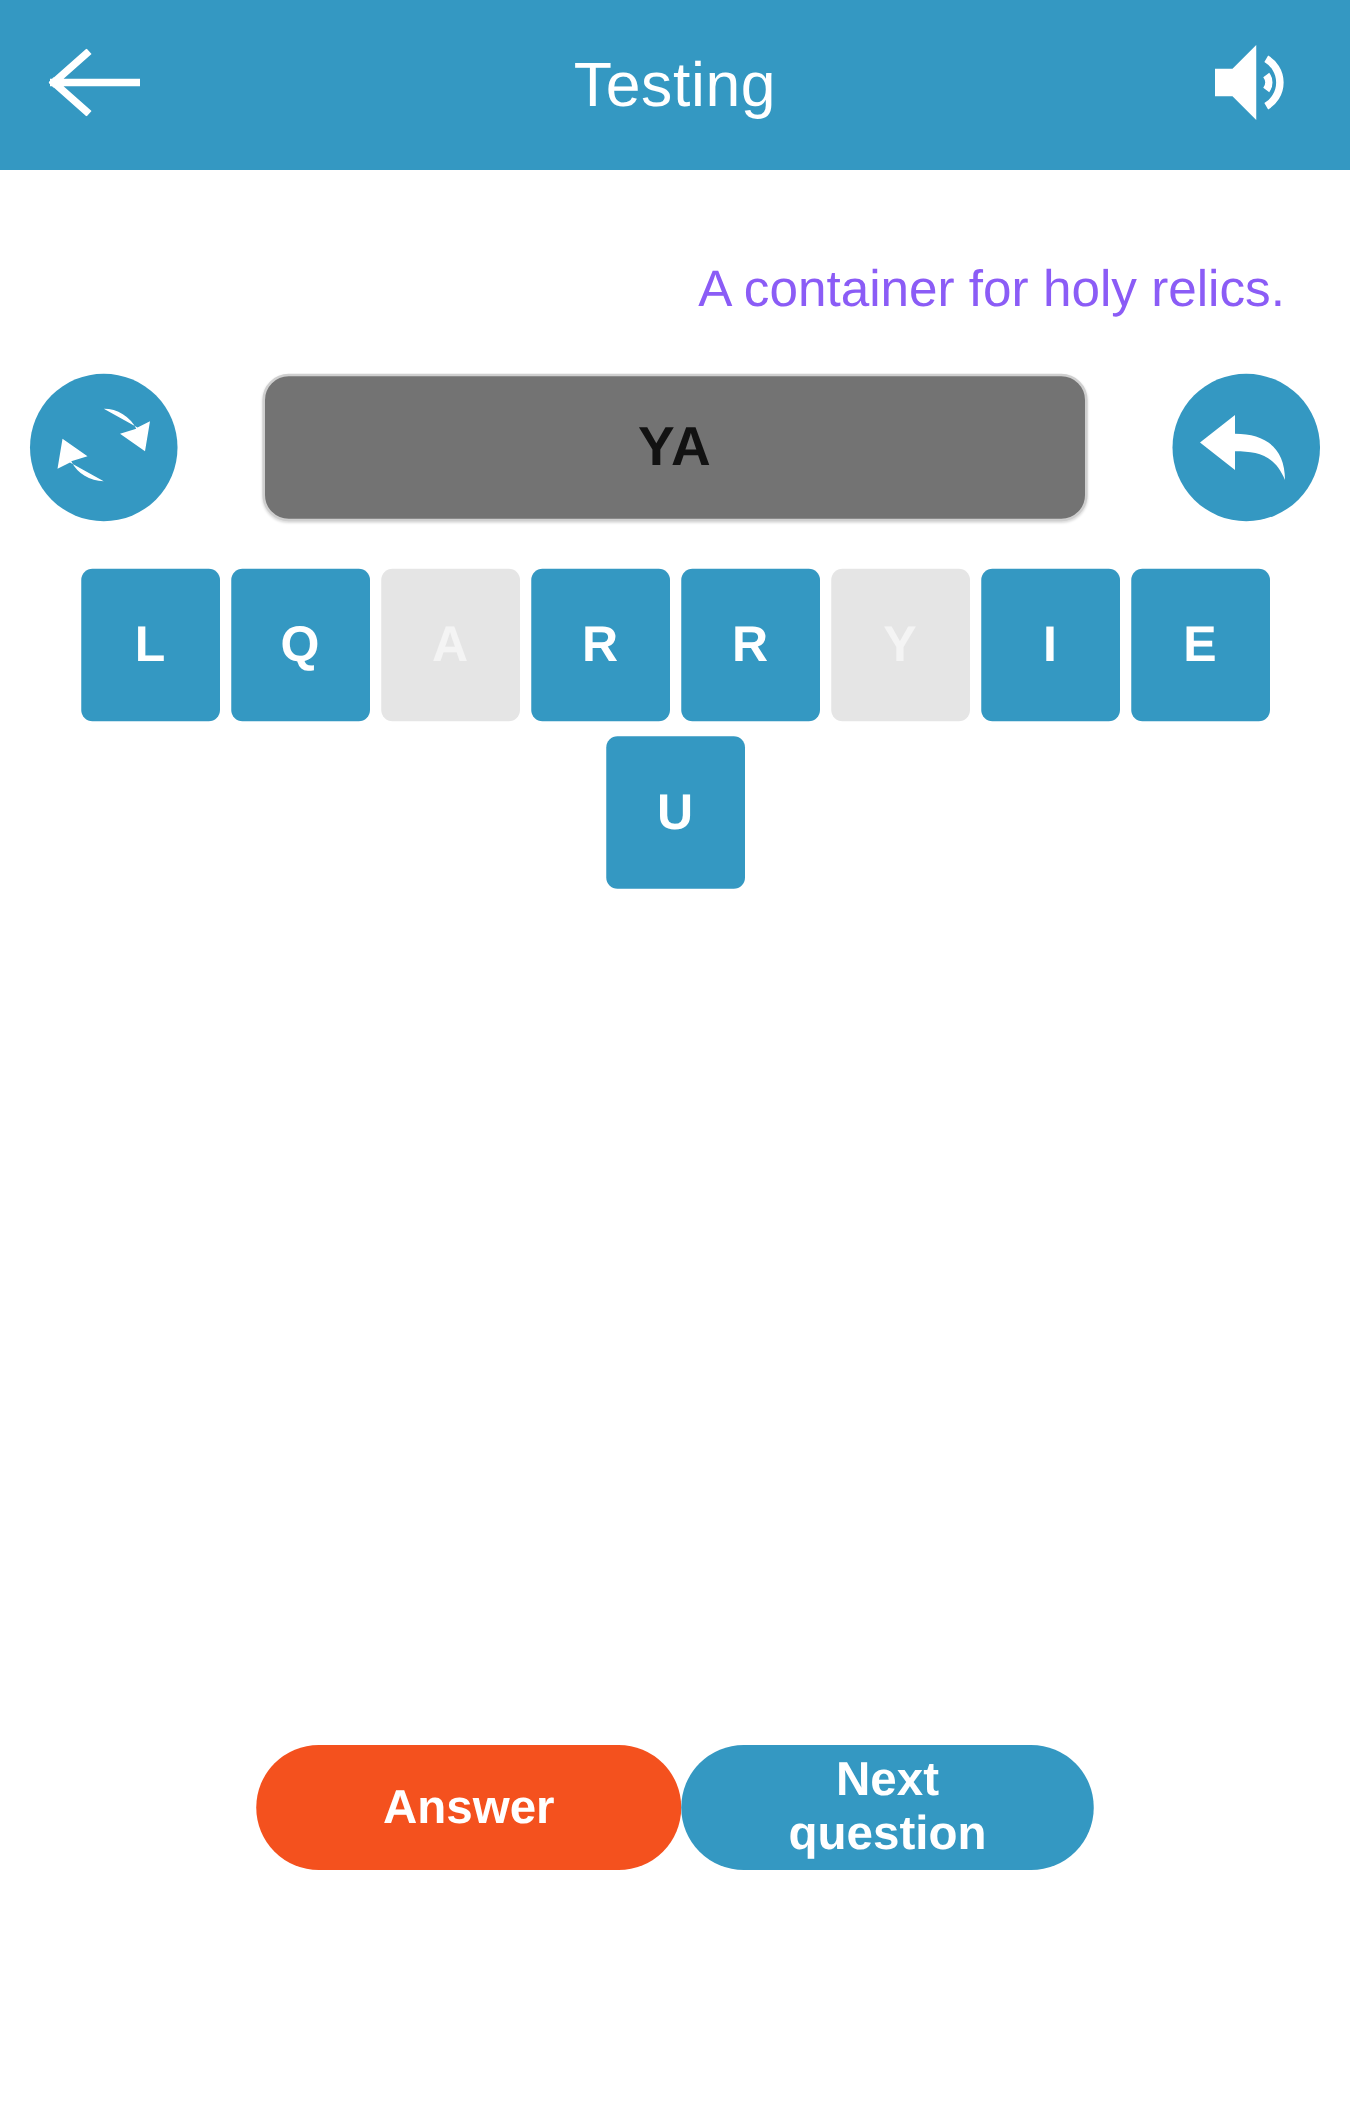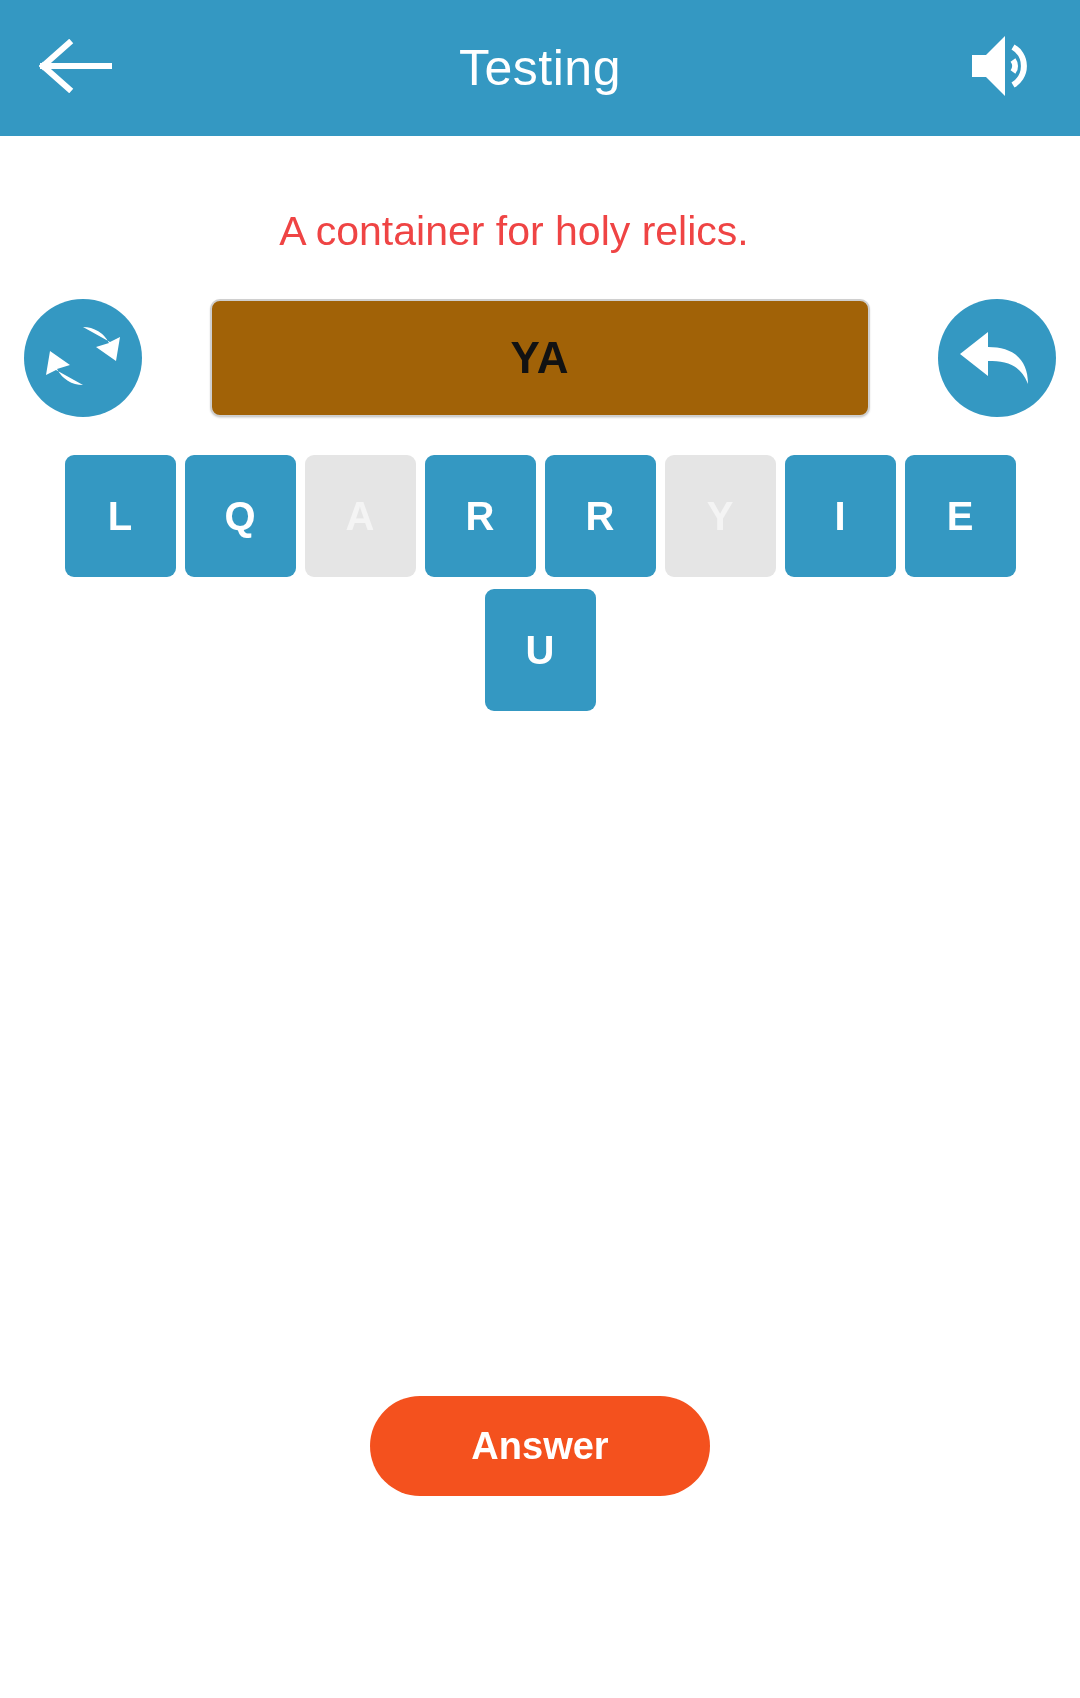--- a/index.html
+++ b/index.html
@@ -48,23 +48,23 @@
     z-index: 2;
     cursor: pointer;
   }
 
   
   .question {
     position: absolute;
     top: 208px;
     left: 0;
     width: 1028px;
-    text-align: center;
+    text-align: right;
     font-size: 41px;
-    color: #ef4444;
+    color: #8b5cf6;
     font-weight: 400;
   }
 
   
   .answer-row {
     position: absolute;
     top: 297px;
     left: 0;
     width: 1080px;
     height: 122px;
@@ -83,23 +83,23 @@
     align-items: center;
     justify-content: center;
     flex: 0 0 auto;
     cursor: pointer;
   }
   .answer-box {
     flex: 0 0 auto;
     width: 660px;
     height: 118px;
     margin: 0 24px;
-    background: #a16207;
+    background: #737373;
     border: 2px solid #cfcfcf;
-    border-radius: 10px;
+    border-radius: 21px;
     box-shadow: 0 1px 2px rgba(0,0,0,0.14);
     display: flex;
     align-items: center;
     justify-content: center;
     box-sizing: border-box;
   }
   .answer-text {
     font-size: 44px;
     font-weight: bold;
     color: #121212;
@@ -231,13 +231,14 @@
     <div class="tile">I</div>
     <div class="tile">E</div>
   </div>
   <div class="tile-row">
     <div class="tile">U</div>
   </div>
 </div>
 
 <div class="bottom-bar">
   <button class="pill pill-answer">Answer</button>
+  <button class="pill pill-next">Next question</button>
 </div>
 
 </body></html>

